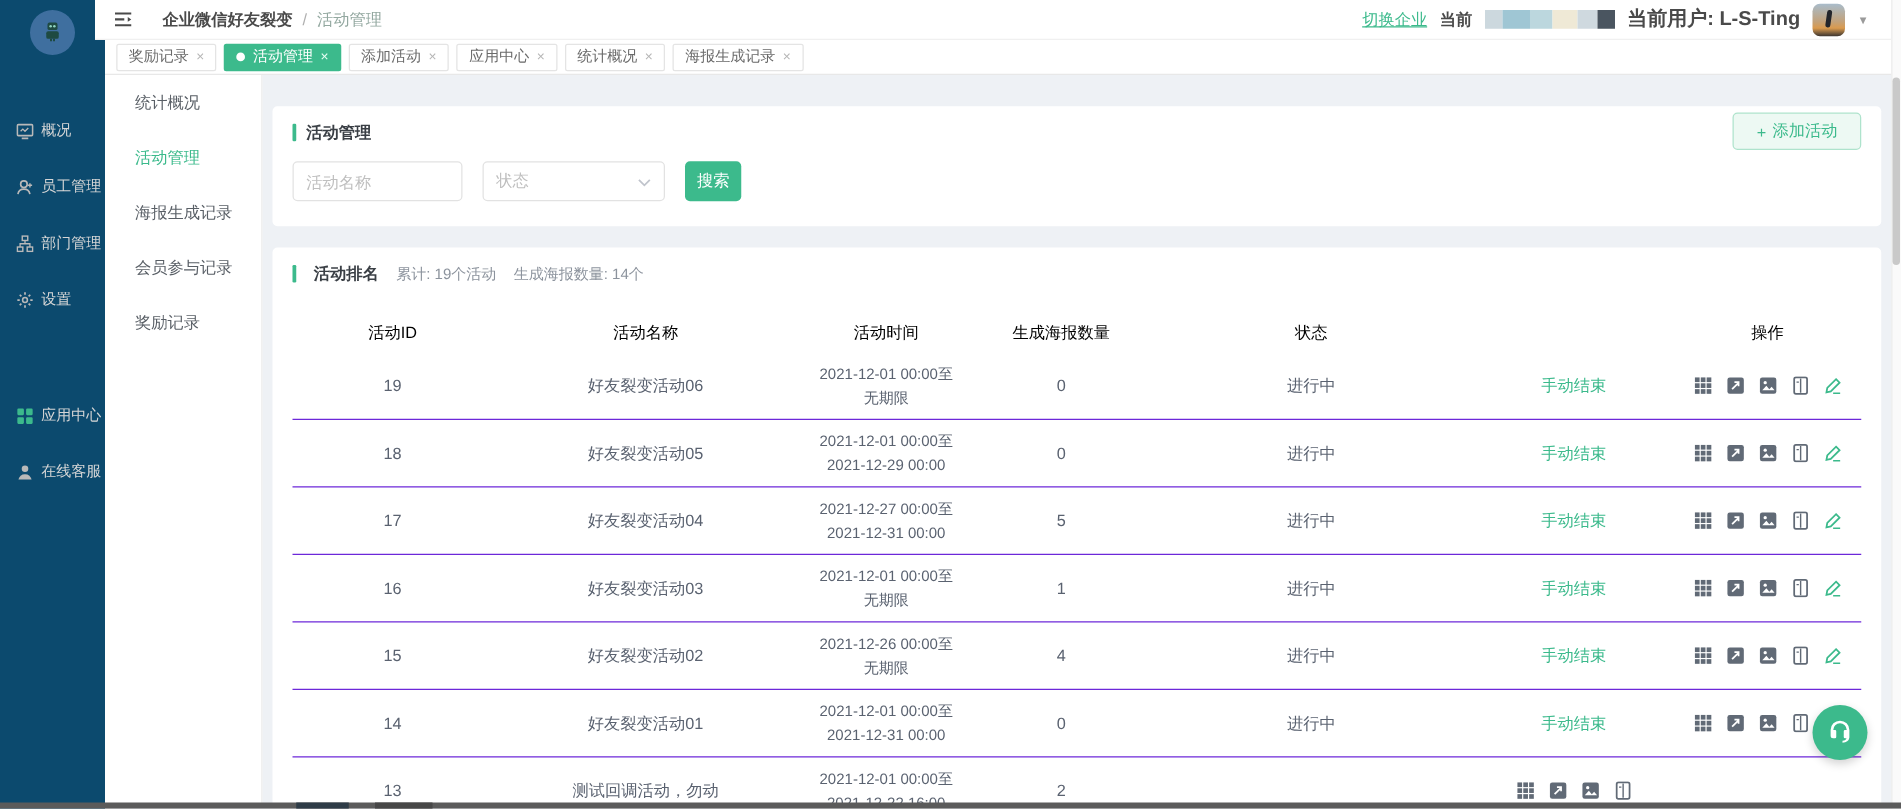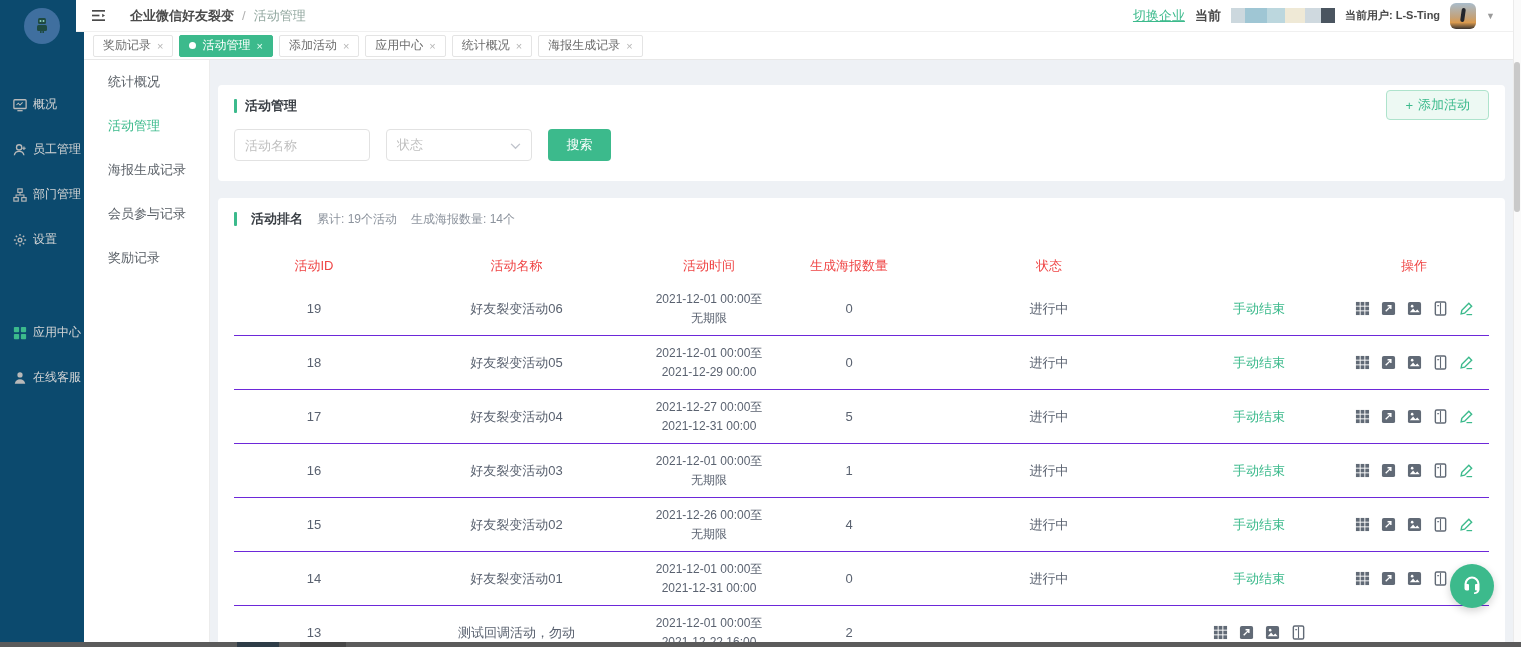--- a/index.html
+++ b/index.html
@@ -25,21 +25,21 @@
   .fold-btn { margin-left:12px; width:20px; height:20px; display:flex; align-items:center; justify-content:center; cursor:pointer; }
   .crumb { margin-left:22px; display:flex; align-items:center; gap:8px; }
   .crumb-root { color:#4a4a4a; font-weight:bold; font-size:13px; }
   .crumb-sep { color:#b0b0b0; }
   .crumb-cur { color:#93a8a0; font-size:13px; }
   .topbar-right { margin-left:auto; display:flex; align-items:center; gap:10px; padding-right:18px; }
   .switch-link { color:#3cba8c; font-size:13px; text-decoration:underline; cursor:pointer; }
   .cur-label { color:#4a4a4a; font-weight:bold; font-size:13px; }
   .redacted { display:inline-flex; height:15px; }
   .redacted span { display:inline-block; height:15px; }
-  .user-label { color:#4a4a4a; font-weight:bold; font-size:11px; }
+  .user-label { color:#4a4a4a; font-weight:bold; font-size:16px; }
   .avatar { width:26px; height:26px; border-radius:6px; background:linear-gradient(180deg,#a9bccb 0%,#c3a27a 55%,#da9a4e 75%,#3a3430 100%); position:relative; overflow:hidden; cursor:pointer; }
   .avatar::after { content:""; position:absolute; left:11px; top:5px; width:4px; height:14px; background:#23252b; border-radius:2px; transform:rotate(8deg); }
   .caret { color:#9a9a9a; font-size:9px; cursor:pointer; }
 
   
   .tabbar { position:absolute; left:84px; top:32px; width:1437px; height:28px; background:#fff; border-bottom:1px solid #e8e8e8; display:flex; align-items:center; padding-left:9px; z-index:5; }
   .tab { display:inline-flex; align-items:center; gap:6px; height:22px; padding:0 9px; margin-right:6px; background:#fff; border:1px solid #e4e4e4; border-radius:2px; font-size:12px; color:#6a6a6a; cursor:pointer; }
   .tab .dot { display:none; width:7px; height:7px; border-radius:50%; background:#fff; }
   .tab .x { color:#b5b5b5; font-size:11px; cursor:pointer; }
   .tab.active { background:#3cba8c; border-color:#3cba8c; color:#fff; }
@@ -50,29 +50,29 @@
   .content { position:absolute; left:210px; top:60px; width:1303px; height:583px; background:#eef1f5; padding:25px 8px 0 8px; overflow:hidden; }
   .panel { background:#fff; border-radius:4px; }
   .panel-filter { position:relative; padding:12px 16px 20px 16px; margin-bottom:17px; }
   .panel-title { display:flex; align-items:center; gap:8px; }
   .tbar { width:3px; height:14px; background:#3cba8c; border-radius:1px; }
   .ptitle { font-weight:bold; color:#3a3f45; font-size:13px; }
   .filter-row { display:flex; align-items:center; gap:16px; margin-top:14px; }
   .inp { width:136px; height:32px; border:1px solid #e2e2e2; border-radius:4px; padding:0 10px; font-size:13px; color:#5a6270; outline:none; font-family:inherit; background:#fff; }
   .inp::placeholder { color:#bfbfbf; }
   .sel { width:146px; height:32px; border:1px solid #e2e2e2; border-radius:4px; padding:0 10px; display:flex; align-items:center; justify-content:space-between; color:#bfbfbf; cursor:pointer; background:#fff; }
-  .btn-search { height:32px; width:63px; background:#3cba8c; color:#fff; border:none; border-radius:4px; font-size:13px; cursor:pointer; font-family:inherit; }
+  .btn-search { height:32px; width:45px; background:#3cba8c; color:#fff; border:none; border-radius:4px; font-size:13px; cursor:pointer; font-family:inherit; }
   .btn-add { position:absolute; right:16px; top:5px; height:30px; padding:0 18px; background:#edf9f3; border:1px solid #aee3cc; border-radius:4px; color:#3cba8c; font-size:13px; cursor:pointer; display:flex; align-items:center; gap:5px; font-family:inherit; }
 
   .panel-rank { padding:12px 16px 0 16px; height:453px; }
   .rank-head { display:flex; align-items:center; gap:14px; }
   .rank-meta { color:#8c939d; font-size:12px; }
 
   .tgrid { display:grid; grid-template-columns:160px 245px 140px 140px 260px 160px 1fr; align-items:center; }
-  .thead { margin-top:22px; height:32px; color:#ef4444; font-size:13px; }
+  .thead { margin-top:22px; height:32px; color:#000000; font-size:13px; }
   .thead > div { text-align:center; }
   .trow { min-height:54px; border-bottom:1px solid #6d28d9; font-size:13px; color:#5a6270; }
   .trow > div { text-align:center; }
   .tcell-time { font-size:12px; line-height:19px; }
   .link-end { color:#3cba8c; cursor:pointer; font-size:13px;margin-top:11px; }
   .actions { display:flex; align-items:center; justify-content:center; gap:11px; }
   .aicon { width:15px; height:15px; display:inline-flex; cursor:pointer; }
 
   
   .chat-fab { position:absolute; right:27px; bottom:39px; width:44px; height:44px; border-radius:50%; background:#3cba8c; display:flex; align-items:center; justify-content:center; box-shadow:0 3px 8px rgba(0,0,0,.18); cursor:pointer; z-index:20; }

